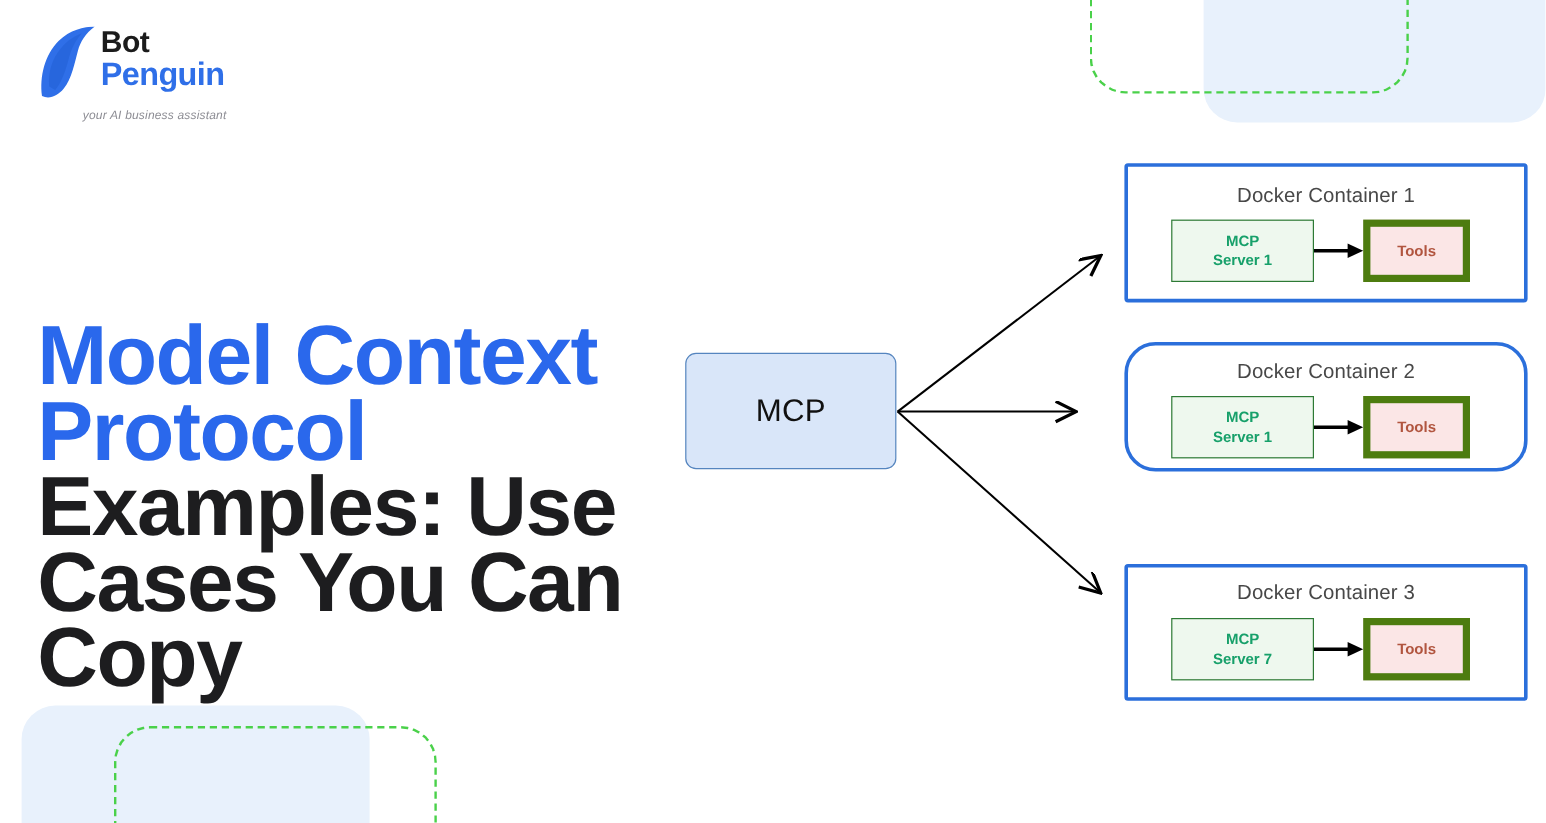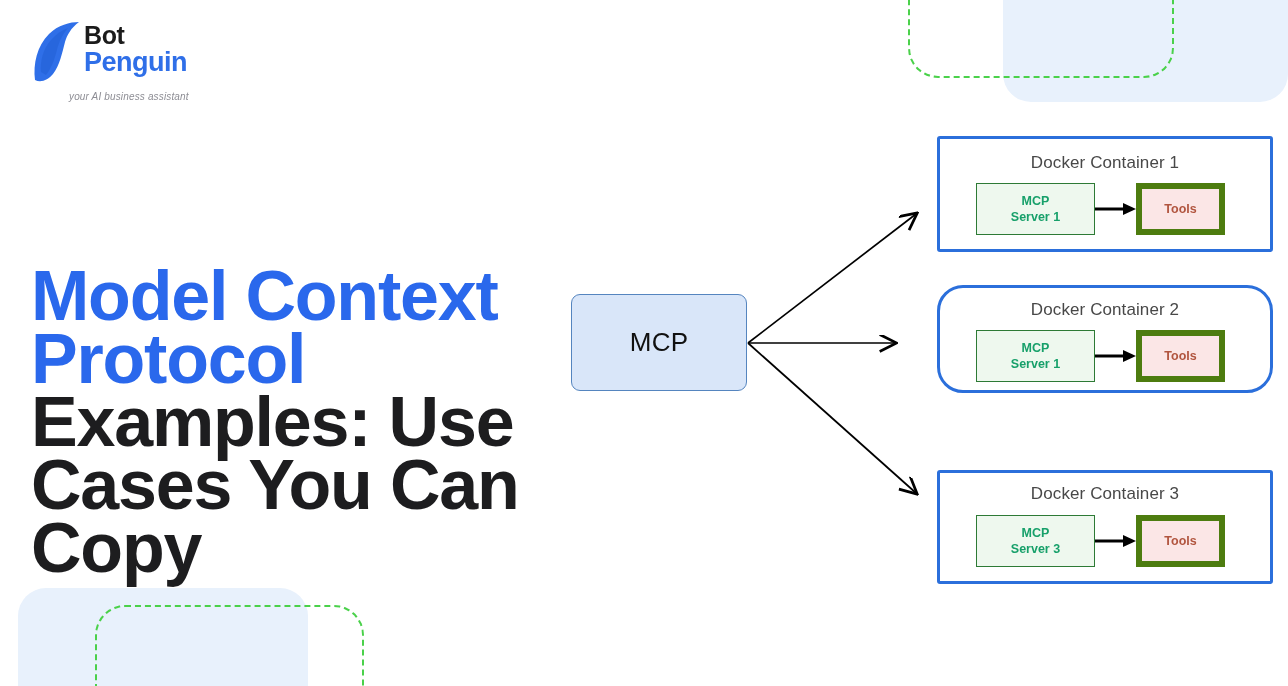--- a/index.html
+++ b/index.html
@@ -272,21 +272,21 @@
   </svg>
   <div class="tools-box">
     <span>Tools</span>
   </div>
 </div>
 
 <div class="docker-container" id="docker-container-3">
   <div class="docker-title">Docker Container 3</div>
   <div class="mcp-server-box">
     <span>MCP</span>
-    <span>Server 3</span>
+    <span>Server 7</span>
   </div>
   <svg class="inner-arrow" viewBox="0 0 42 16">
     <line x1="0" y1="8" x2="30" y2="8" stroke="#000000" stroke-width="3"></line>
     <path d="M28,2 L41,8 L28,14 Z" fill="#000000"></path>
   </svg>
   <div class="tools-box">
     <span>Tools</span>
   </div>
 </div>
 

